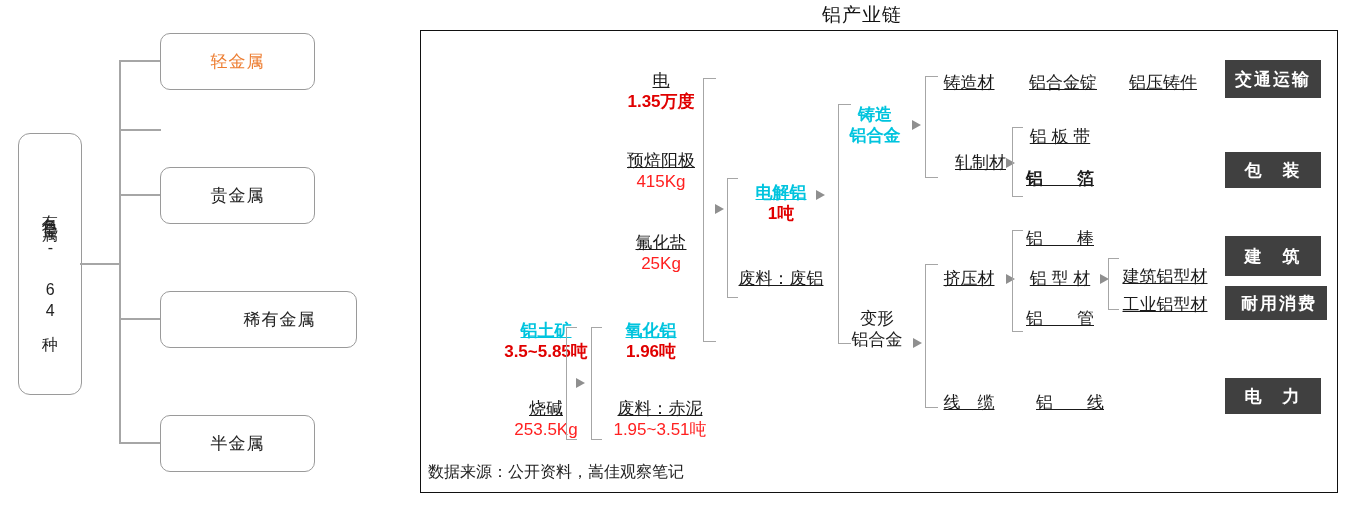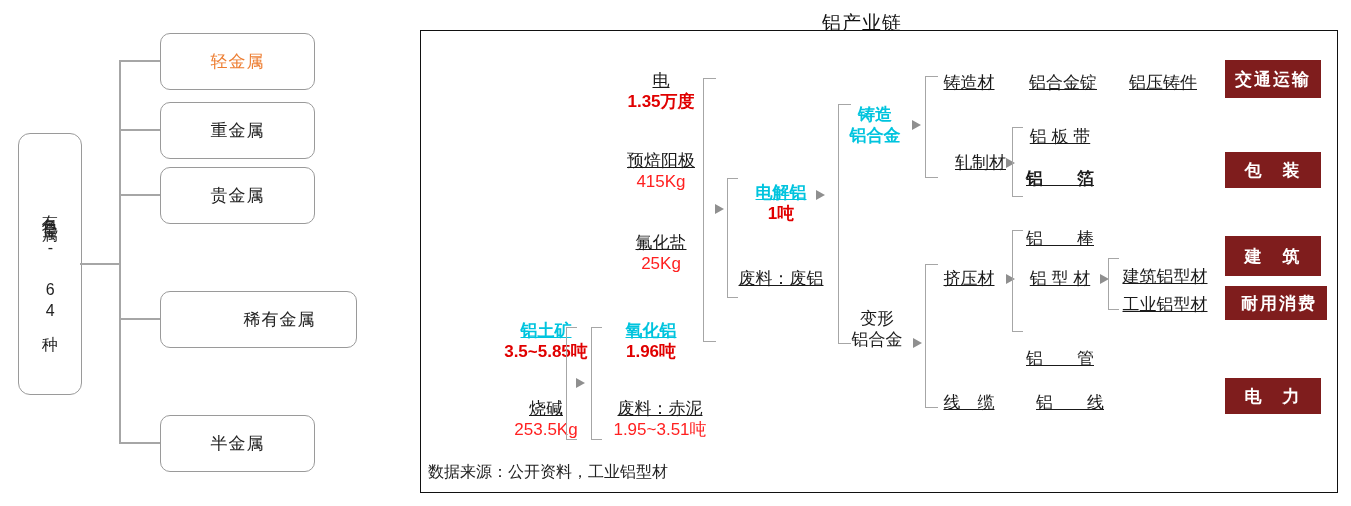--- a/index.html
+++ b/index.html
@@ -22,35 +22,35 @@
   }
   .tree-child{left:160px;width:153px;height:55px;}
   .c1{top:33px;color:#ED7D31;}
   .c2{top:102px;}
   .c3{top:167px;}
   .c4{top:291px;}
   .c5{top:415px;}
   
   #chain-title{
     position:absolute;left:742px;top:2px;width:240px;text-align:center;
-    font-size:19px;color:#111;letter-spacing:1px;margin-top:8px;
+    font-size:19px;color:#111;letter-spacing:1px;
   }
   #chain-frame{
     position:absolute;left:420px;top:30px;width:918px;height:463px;
     border:1.6px solid #111;background:#fff;box-sizing:border-box;
   }
   .node{position:absolute;white-space:nowrap;line-height:1.25;text-align:center;}
   .lbl{font-size:17px;color:#1a1a1a;}
   .lbl.u{text-decoration:underline;}
   .val-red{font-size:17px;color:#FF2020;}
   .b-red{font-size:17px;color:#E00000;font-weight:bold;}
   .cy{font-size:17px;color:#00C4DE;font-weight:bold;text-decoration:underline;}
   .cy-nu{font-size:17px;color:#00C4DE;font-weight:bold;}
   .redbox{
-    position:absolute;background:#7f1d1d;color:#ffffff;font-weight:bold;
+    position:absolute;background:#404040;color:#ffffff;font-weight:bold;
     font-size:17px;letter-spacing:2px;display:flex;align-items:center;
     justify-content:center;
   }
   .src{position:absolute;font-size:16px;color:#222;}
   
   .vline{position:absolute;width:1.5px;background:#a6a6a6;}
   .hline{position:absolute;height:1.5px;background:#a6a6a6;}
   .brk{position:absolute;border:1.5px solid #a6a6a6;border-right:none;}
   .arrow{position:absolute;width:0;height:0;border-top:5px solid transparent;
          border-bottom:5px solid transparent;border-left:9px solid #8f8f8f;}
@@ -70,23 +70,20 @@
 
   <div class="hline" style="left:119px;top:60px;width:42px;"></div>
   <div class="hline" style="left:119px;top:129px;width:42px;"></div>
   <div class="hline" style="left:119px;top:194px;width:42px;"></div>
   <div class="hline" style="left:119px;top:318px;width:42px;"></div>
   <div class="hline" style="left:119px;top:442px;width:42px;"></div>
 
   <div class="tree-box tree-child c1" style="color: rgb(237, 125, 49);">
     <span>轻金属</span>
     </div>
-  <div class="tree-box tree-child c2" style="color: rgb(34, 34, 34);">
-    <span>重金属</span>
-    </div>
   <div class="tree-box tree-child c3" style="color: rgb(34, 34, 34);">
     <span>贵金属</span>
     </div>
   <div class="tree-box tree-child c4" style="color: rgb(34, 34, 34); padding-left: 42px;">
     <span>稀有金属</span>
     </div>
   <div class="tree-box tree-child c5" style="color: rgb(34, 34, 34);">
     <span>半金属</span>
     </div>
 </div>
@@ -189,21 +186,21 @@
 </div>
 <div class="arrow" style="left:1006px;top:274px;"></div>
 
 <div class="brk" style="left:1012px;top:230px;width:10px;height:100px;"></div>
 <div class="node" style="left:1020px;top:228px;width:80px;">
   <div class="lbl u">铝　　棒</div>
 </div>
 <div class="node" style="left:1020px;top:268px;width:80px;">
   <div class="lbl u">铝 型 材</div>
 </div>
-<div class="node" style="left:1020px;top:308px;width:80px;margin-top:40px;">
+<div class="node" style="left:1020px;top:308px;width:80px;">
   <div class="lbl u">铝　　管</div>
 </div>
 <div class="node" style="left:1030px;top:392px;width:80px;">
   <div class="lbl u">铝　　线</div>
 </div>
 
 <div class="arrow" style="left:1100px;top:274px;"></div>
 <div class="brk" style="left:1108px;top:258px;width:10px;height:50px;"></div>
 <div class="node" style="left:1116px;top:266px;width:98px;">
   <div class="lbl u">建筑铝型材</div>
@@ -221,13 +218,13 @@
 <div class="redbox" style="left:1225px;top:236px;width:96px;height:40px;">
   <span>建　筑</span>
   </div>
 <div class="redbox" style="left:1225px;top:286px;width:96px;height:34px;padding-left:6px;">
   <span>耐用消费</span>
   </div>
 <div class="redbox" style="left:1225px;top:378px;width:96px;height:36px;">
   <span>电　力</span>
   </div>
 
-<div class="src" style="left:428px;top:462px;">数据来源：公开资料，工业铝型材</div>
+<div class="src" style="left:428px;top:462px;">数据来源：公开资料，嵩佳观察笔记</div>
 
 </body></html>

